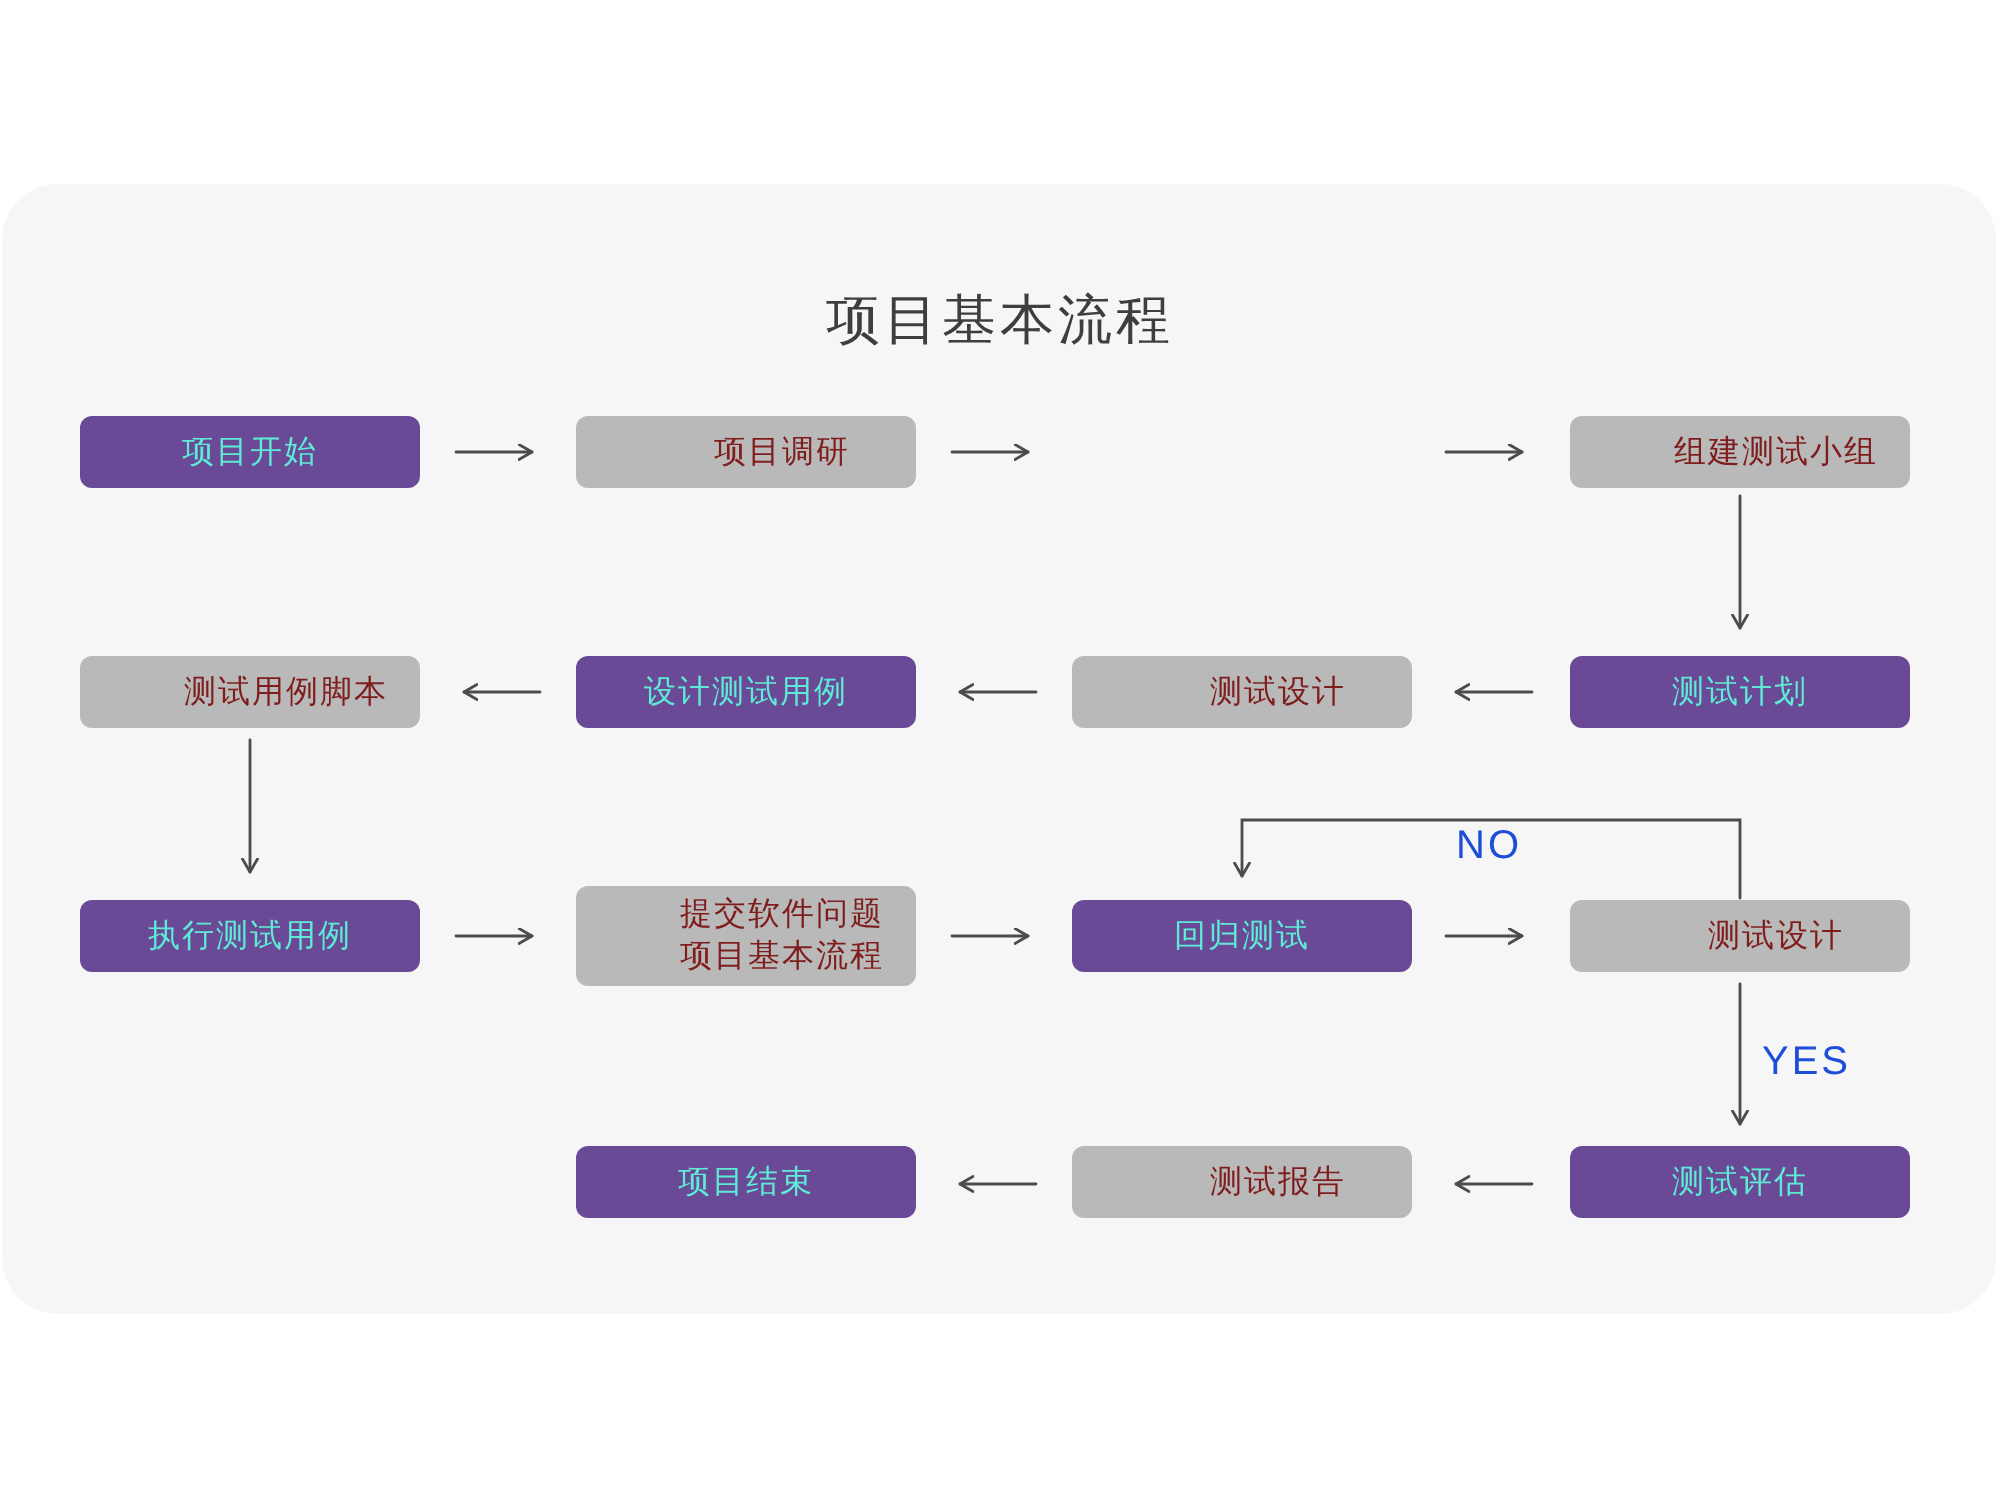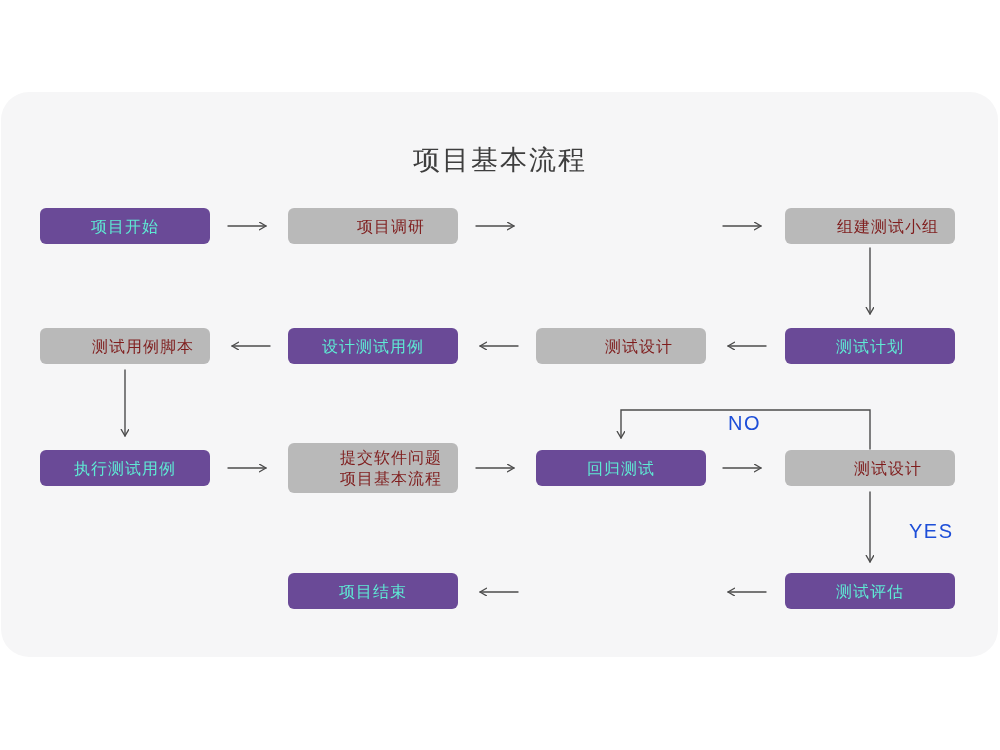--- a/index.html
+++ b/index.html
@@ -16,21 +16,21 @@
         display:flex;flex-direction:column;align-items:center;justify-content:center;
         font-size:16px;letter-spacing:1px;line-height:21px;text-align:center;}
   .purple{background:var(--purple);color:#5eead4;}
   .gray{background:var(--gray);color:#7f1d1d;padding-left:36px;}
   .c1{left:40px}.c2{left:288px}.c3{left:536px}.c4{left:785px}
   .r1{top:208px}.r2{top:328px}.r3{top:450px}.r4{top:573px}
   .tall{top:443px;height:50px;text-align:right;}
   .arrows{position:absolute;left:0;top:0;width:1000px;height:750px;pointer-events:none;}
   .edge-label{position:absolute;font-size:20px;color:#1d4ed8;letter-spacing:1.5px;}
   .label-no{left:728px;top:412px;}
-  .label-yes{left:881px;top:520px;margin-left:28px;}
+  .label-yes{left:881px;top:520px;}
 </style>
 </head>
 <body>
 
 <div class="canvas">
   <div class="card"></div>
 
   <div class="title">项目基本流程</div>
 
   <svg class="arrows" width="1000" height="750" viewBox="0 0 1000 750" xmlns="http://www.w3.org/2000/svg">
@@ -80,14 +80,15 @@
 
   <div class="node purple c1 r3">执行测试用例</div>
   <div class="node gray c2 tall">
     <span>提交软件问题</span>
     <span>项目基本流程</span>
   </div>
   <div class="node purple c3 r3">回归测试</div>
   <div class="node gray c4 r3">测试设计</div>
 
   <div class="node purple c2 r4">项目结束</div>
+  <div class="node gray c3 r4">测试报告</div>
   <div class="node purple c4 r4">测试评估</div>
 </div>
 
 </body></html>

